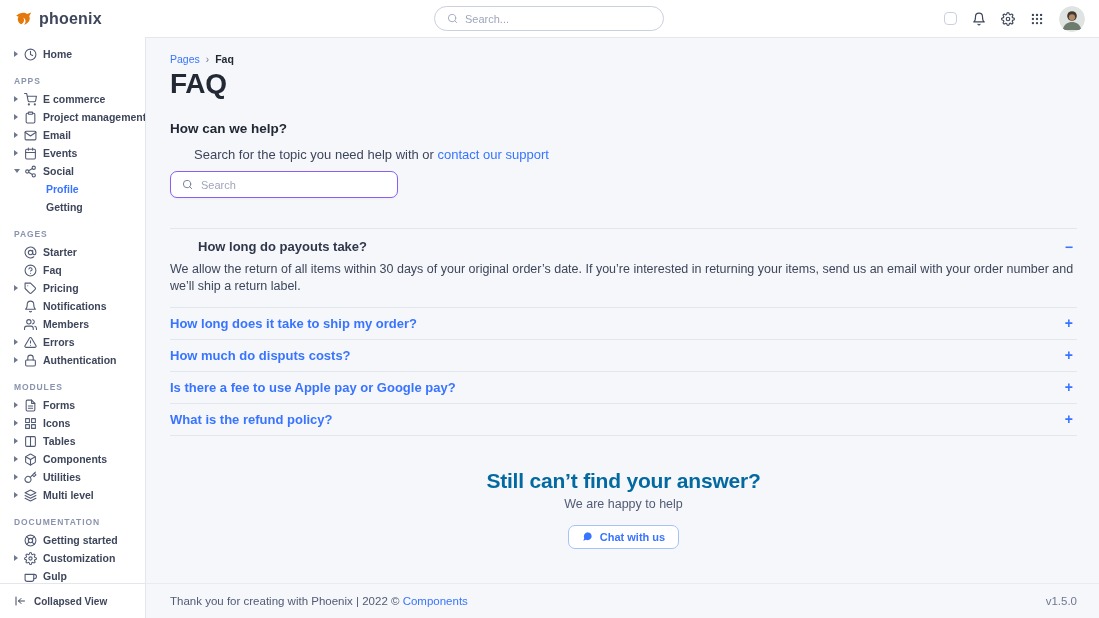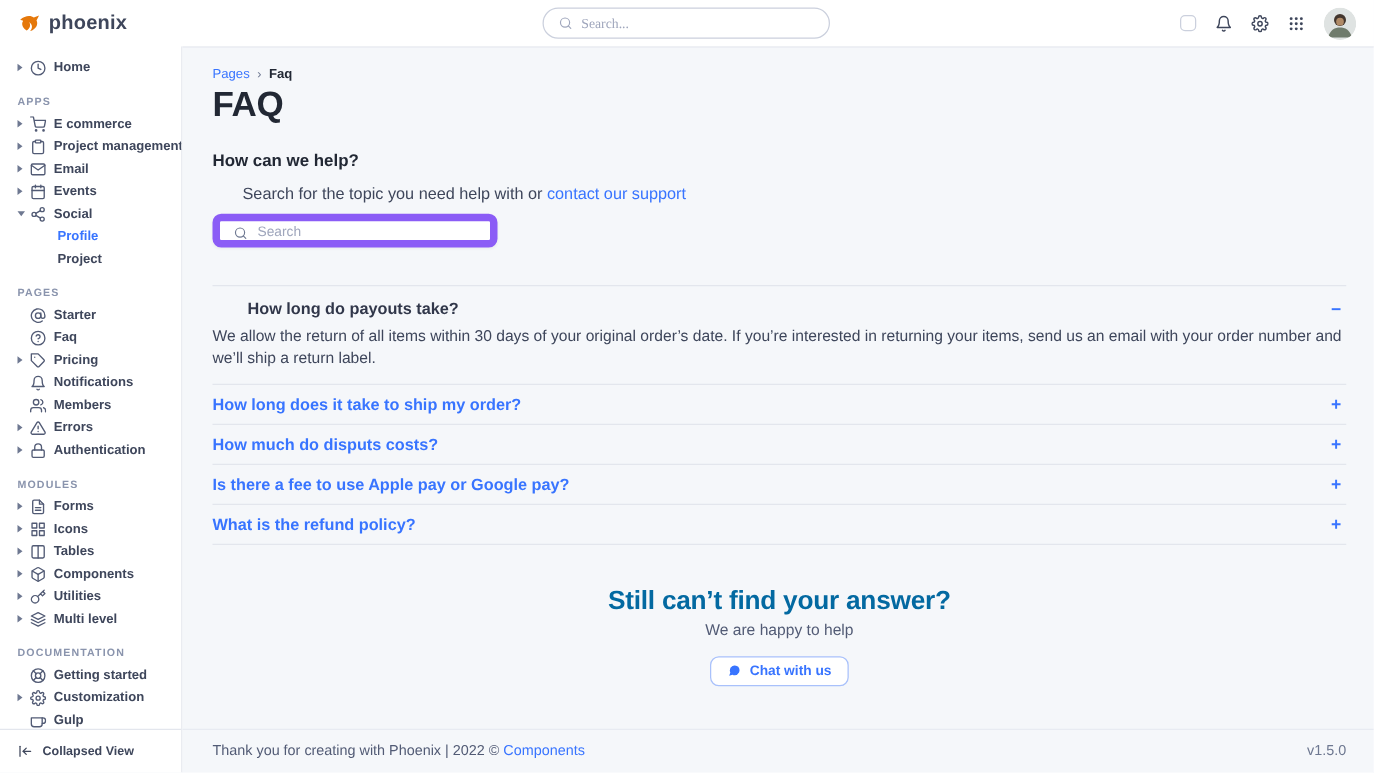--- a/index.html
+++ b/index.html
@@ -3,21 +3,21 @@
 <meta charset="utf-8">
 <style>
   * { margin:0; padding:0; box-sizing:border-box; }
   html,body { width:1099px; height:618px; overflow:hidden; }
   body { font-family:"Liberation Sans", sans-serif; background:#fff; color:#3e465b; }
 
   
   .navbar { height:37px; display:flex; align-items:center; padding:0 14px; background:#fff; position:relative; }
   .brand { display:flex; align-items:center; gap:6px; cursor:pointer; }
   .brand-word { font-size:16px; font-weight:700; color:#3e465b; letter-spacing:0.2px; }
-  .nav-search { position:absolute; left:434px; top:6px; width:230px; height:25px; border:1px solid #cbd0dd; border-radius:13px; background:#fff; display:flex; align-items:center; gap:7px; padding:4px 12px; color:#9fa6bc;font-family:Liberation Serif, serif; }
+  .nav-search { position:absolute; left:434px; top:6px; width:230px; height:25px; border:1px solid #cbd0dd; border-radius:13px; background:#fff; display:flex; align-items:center; gap:7px; padding:4px 12px; color:#9fa6bc; }
   .nav-search input { border:none; outline:none; flex:1; font-size:11px; color:#525b75; font-family:inherit; background:transparent; }
   .nav-search input::placeholder { color:#9fa6bc; }
   .nav-right { margin-left:auto; display:flex; align-items:center; gap:15px; }
   .nav-ic { color:#3e465b; display:flex; align-items:center; cursor:pointer; }
   .theme-sq { width:13px; height:13px; border:1px solid #cbd0dd; border-radius:4px; display:inline-block; cursor:pointer; }
   .avatar { width:26px; height:26px; border-radius:50%; overflow:hidden; display:block; cursor:pointer; }
 
   
   .shell { display:flex; height:581px; }
 
@@ -40,21 +40,21 @@
   .main { flex:1; background:#f5f7fa; border-top:1px solid #e3e6ed; display:flex; flex-direction:column; min-width:0; }
   .content { flex:1; overflow:hidden; padding:15px 22px 0 24px; }
   .breadcrumb { font-size:10.5px; display:flex; gap:6px; align-items:center; }
   .crumb-link { color:#3874ff; cursor:pointer; }
   .crumb-sep { color:#6e7891; font-size:10px; }
   .crumb-current { color:#222834; font-weight:700; }
   .page-title { margin-top:3px; font-size:28px; font-weight:800; color:#222834; letter-spacing:-0.3px; }
   .help-heading { margin-top:21px; font-size:13.5px; font-weight:800; color:#222834; }
   .intro { margin-top:11px; font-size:13px; color:#3e465b;margin-left:24px; }
   .intro a { color:#3874ff; text-decoration:none; cursor:pointer; }
-  .faq-search { margin-top:9px; width:228px; height:27px; background:#fff; border:6px solid #8b5cf6; border-radius:7px; box-shadow:0 1px 2px rgba(36,40,46,.05); display:flex; align-items:flex-end; gap:8px; padding:0 11px; color:#6e7891; }
+  .faq-search { margin-top:9px; width:228px; height:27px; background:#fff; border:1px solid #8b5cf6; border-radius:7px; box-shadow:0 1px 2px rgba(36,40,46,.05); display:flex; align-items:center; gap:8px; padding:0 11px; color:#6e7891; }
   .faq-search input { border:none; outline:none; flex:1; font-size:11px; color:#525b75; font-family:inherit; background:transparent; }
   .faq-search input::placeholder { color:#9fa6bc; }
 
   .accordion { margin-top:30px; border-top:1px solid #e3e6ed; }
   .acc-item { border-bottom:1px solid #e3e6ed; padding:8px 0; }
   .acc-item.open { padding:10px 0 12px 0; }
   .acc-q { display:flex; align-items:center; justify-content:space-between; cursor:pointer; }
   .acc-q .q-text { font-size:13px; font-weight:700; color:#3874ff; }
   .acc-item.open .acc-q .q-text { color:#31374a;padding-left:28px; }
   .acc-toggle { color:#3874ff; font-size:14px; font-weight:700; line-height:1; padding-right:4px; cursor:pointer; }
@@ -200,21 +200,21 @@
               <line x1="8.59" y1="13.51" x2="15.42" y2="17.49"></line>
               <line x1="15.41" y1="6.51" x2="8.59" y2="10.49"></line>
             </svg>
           </span>
           <span class="side-text">Social</span>
         </div>
         <div class="side-row indent active">
           <span class="side-text">Profile</span>
         </div>
         <div class="side-row indent">
-          <span class="side-text">Project</span>
+          <span class="side-text">Getting</span>
         </div>
         <div class="side-label">PAGES</div>
         <div class="side-row">
           <span class="caret caret-none"></span>
           <span class="side-icon">
             <svg viewBox="0 0 24 24" width="13" height="13" fill="none" stroke="currentColor" stroke-width="2" stroke-linecap="round" stroke-linejoin="round">
               <circle cx="12" cy="12" r="4"></circle>
               <path d="M16 8v5a3 3 0 0 0 6 0v-1a10 10 0 1 0-3.92 7.94"></path>
             </svg>
           </span>

